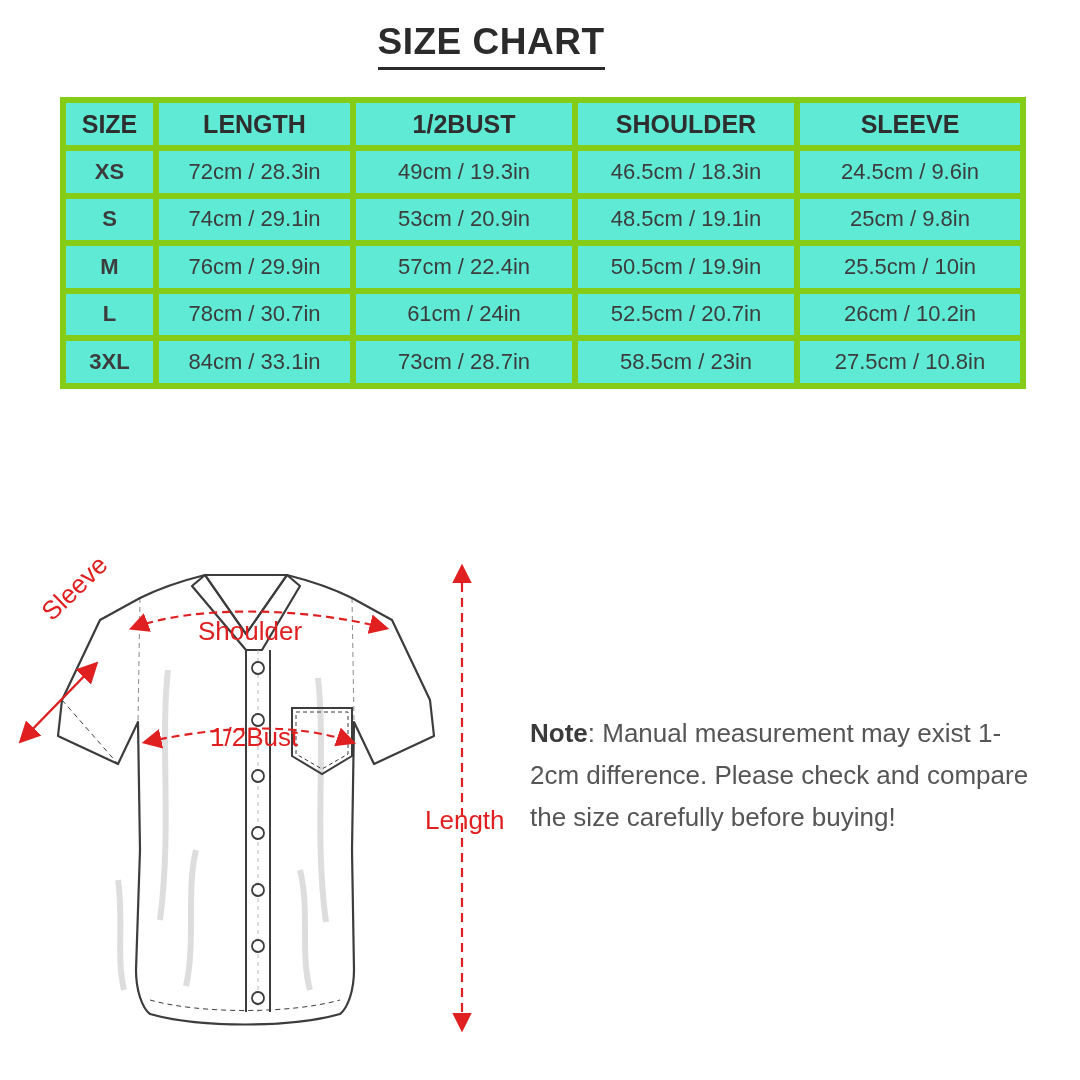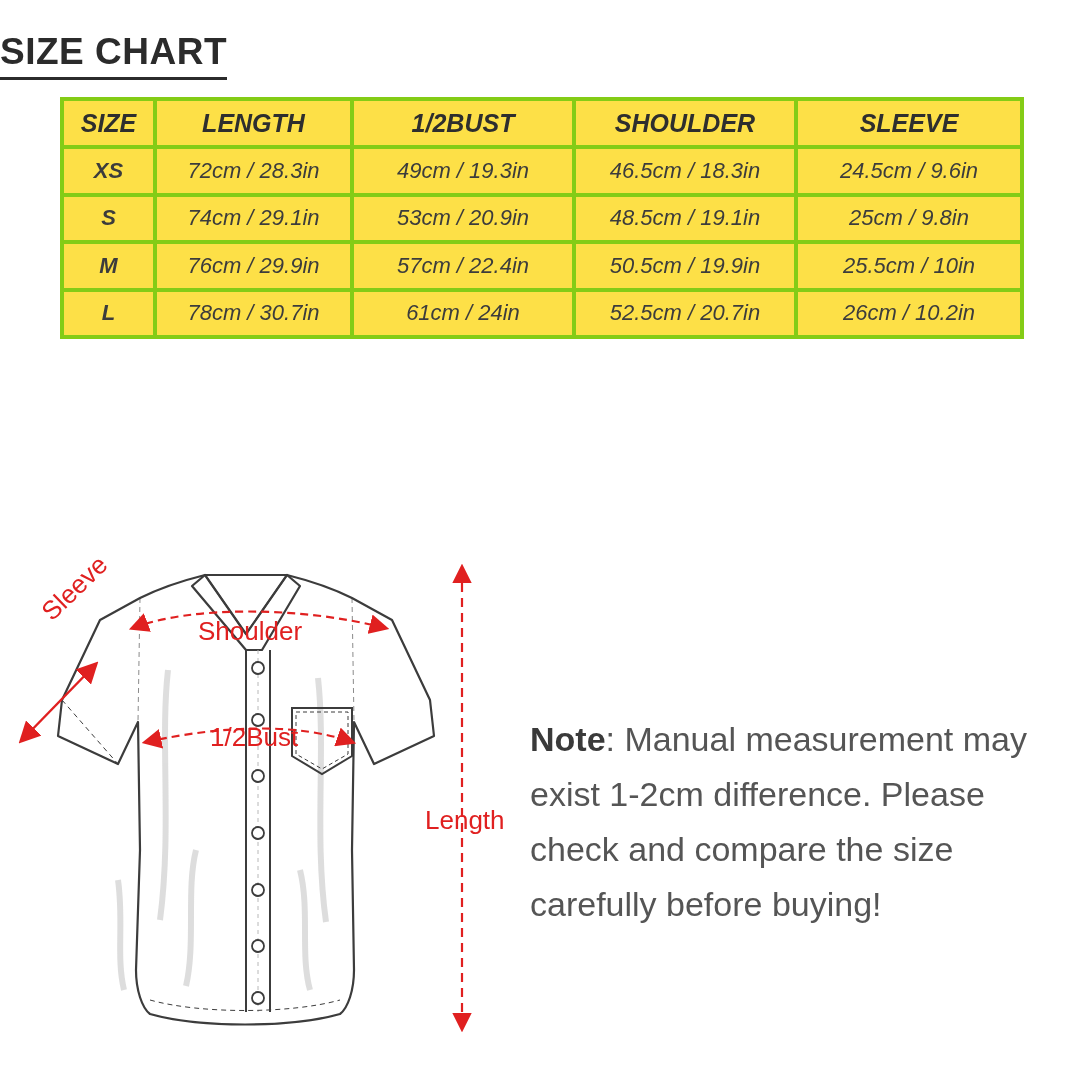--- a/index.html
+++ b/index.html
@@ -18,22 +18,21 @@
     height: 1080px;
     overflow: hidden;
   }
 
   
   .title-wrap {
     position: absolute;
     top: 22px;
     left: 0;
     width: 982px;
-    text-align: left;
-    margin-top: 10px;
+    text-align: center;
   }
   .title {
     display: inline-block;
     font-size: 37px;
     font-weight: bold;
     letter-spacing: 0.5px;
     color: #2b2b2b;
     border-bottom: 3px solid #2b2b2b;
     padding-bottom: 4px;
     line-height: 1.1;
@@ -46,25 +45,24 @@
     left: 60px;
     width: 960px;
   }
   table.size-table {
     border-collapse: collapse;
     width: 960px;
     table-layout: fixed;
   }
   table.size-table th,
   table.size-table td {
-    border: 4px solid #84cc16;
+    border: 6px solid #84cc16;
     text-align: center;
     color: #3c3c3c;
-    background: #fde047;
-    font-style: italic;
+    background: #5eead4;
   }
   table.size-table thead th {
     height: 48px;
     font-size: 25px;
     font-weight: bold;
     color: #2e2e2e;
   }
   table.size-table tbody td {
     height: 47.5px;
     font-size: 22px;
@@ -89,21 +87,21 @@
     height: 520px;
   }
   .illus svg { display: block; }
 
   
   .note {
     position: absolute;
     left: 530px;
     top: 712px;
     width: 500px;
-    font-size: 34px;
+    font-size: 26px;
     line-height: 1.62;
     color: #555555;
   }
   .note b {
     color: #3a3a3a;
     font-weight: bold;
   }
 </style>
 </head>
 <body>
@@ -154,20 +152,27 @@
           <td>50.5cm / 19.9in</td>
           <td>25.5cm / 10in</td>
         </tr>
         <tr>
           <td class="size-cell">L</td>
           <td>78cm / 30.7in</td>
           <td>61cm / 24in</td>
           <td>52.5cm / 20.7in</td>
           <td>26cm / 10.2in</td>
         </tr>
+        <tr>
+          <td class="size-cell">3XL</td>
+          <td>84cm / 33.1in</td>
+          <td>73cm / 28.7in</td>
+          <td>58.5cm / 23in</td>
+          <td>27.5cm / 10.8in</td>
+        </tr>
       </tbody>
     </table>
   </div>
 
   <div class="illus">
     <svg width="530" height="520" viewBox="0 0 530 520" xmlns="http://www.w3.org/2000/svg">
       <defs>
         <marker id="arrowRed" markerWidth="9" markerHeight="9" refX="7" refY="4.5" orient="auto">
           <path d="M0,0 L9,4.5 L0,9 z" fill="#e02020"></path>
         </marker>

